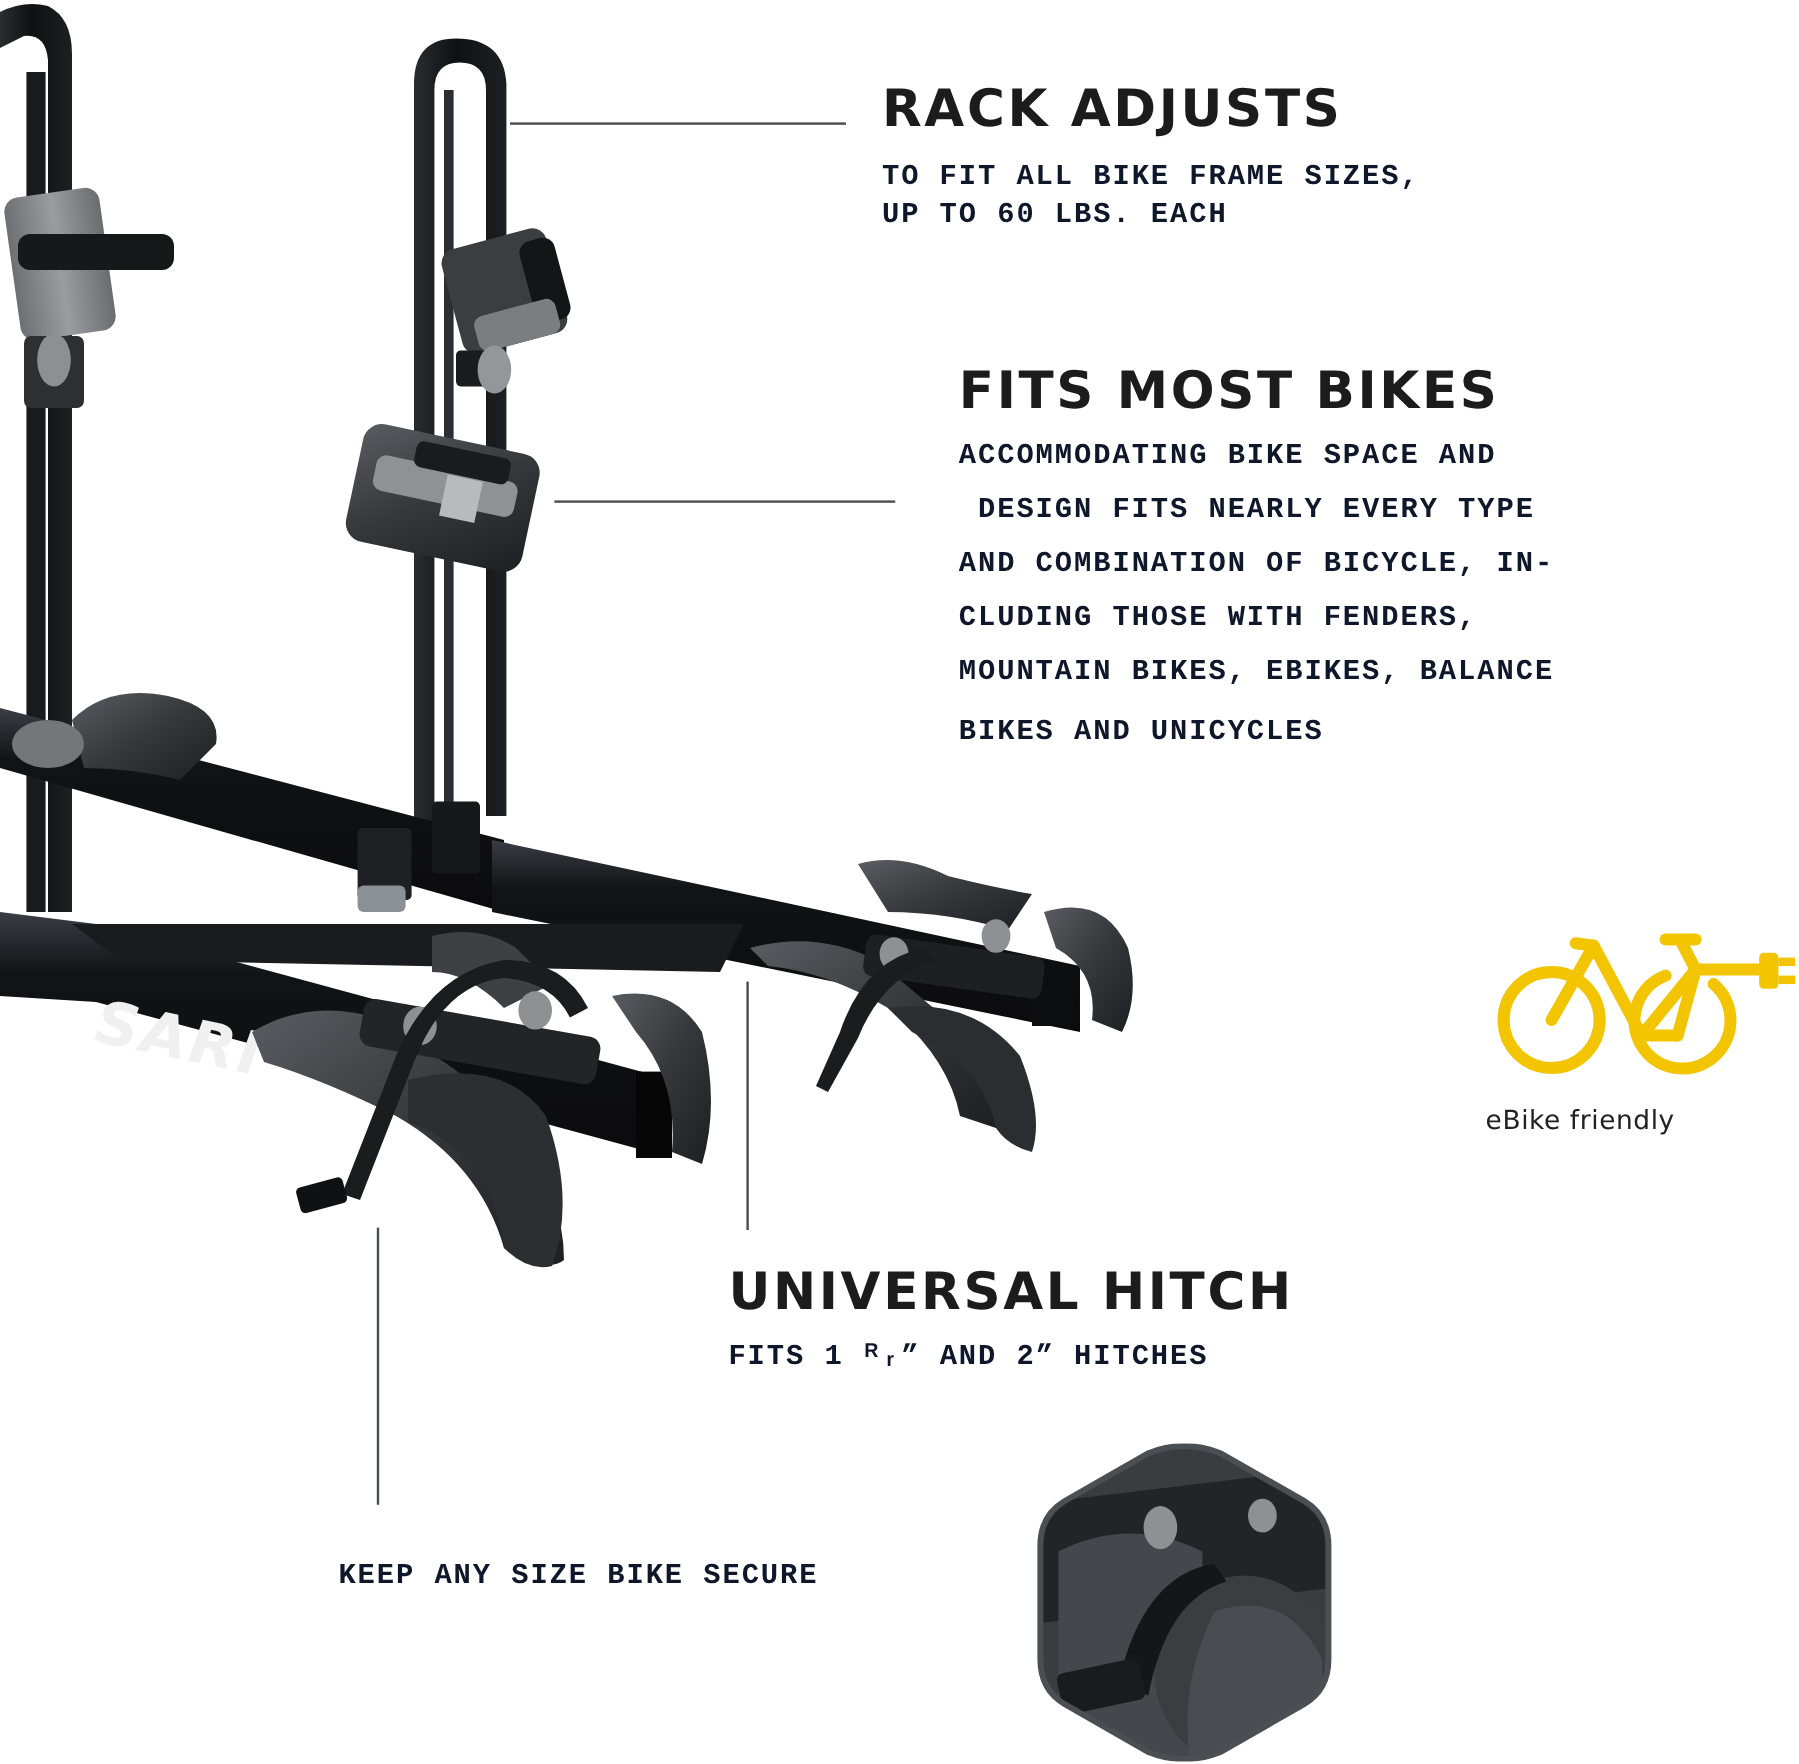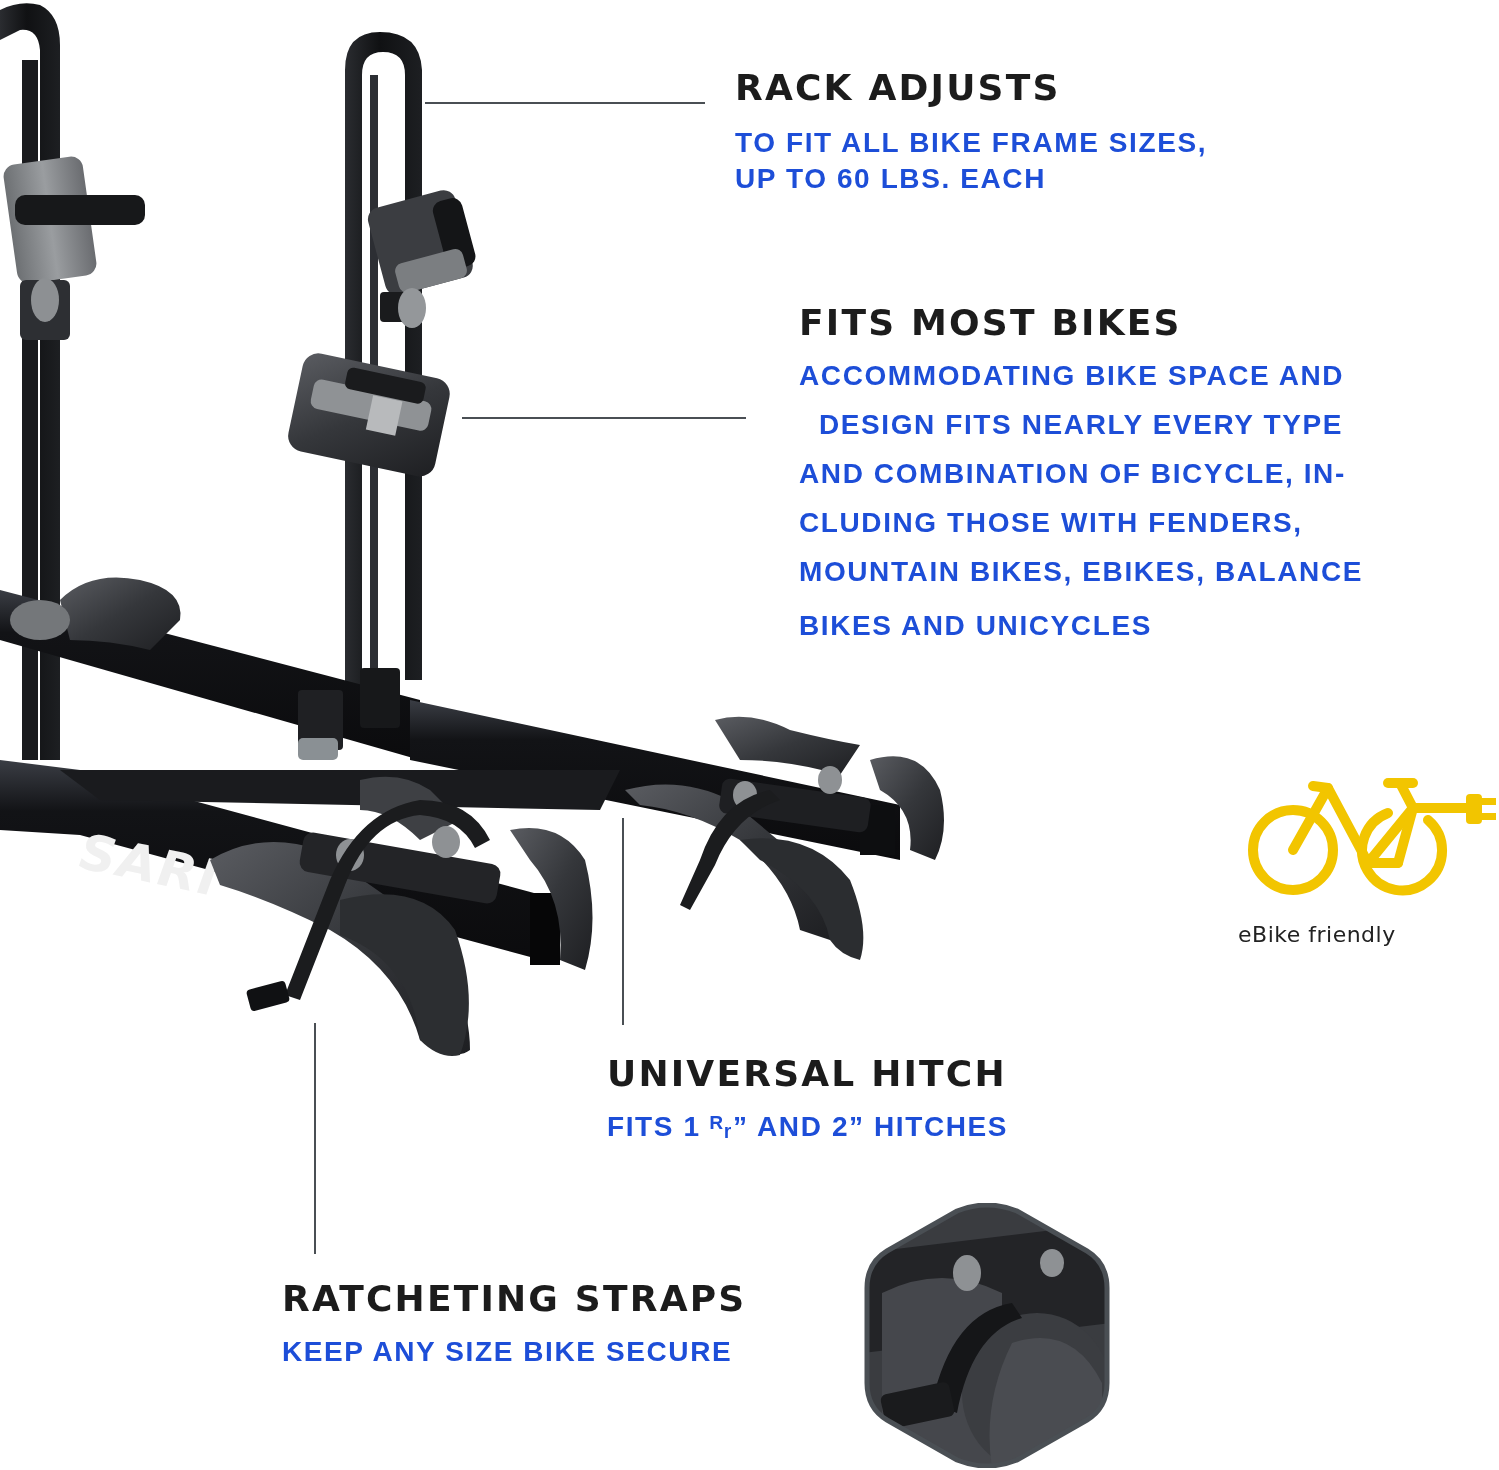--- a/index.html
+++ b/index.html
@@ -1,19 +1,19 @@
 <!DOCTYPE html>
 <html><head>
 <meta charset="utf-8">
 <style>
   html, body { margin: 0; padding: 0; background: #ffffff; }
   body { width: 1499px; height: 1470px; position: relative; overflow: hidden; font-family: "DejaVu Sans", sans-serif; }
   .abs { position: absolute; }
-  .heading { color: #1c1c1c; font-weight: bold; font-size: 36px; letter-spacing: 2.2px; white-space: nowrap; line-height: 1; font-family: "DejaVu Sans", sans-serif; }
-  .body-line { color: #1d4ed8; font-weight: bold; font-size: 28px; letter-spacing: 1.6px; white-space: nowrap; line-height: 1; font-family: Liberation Sans, sans-serif; }
+  .heading { color: #1c1c1c; font-weight: bold; font-size: 43px; letter-spacing: 2.2px; white-space: nowrap; line-height: 1; font-family: "DejaVu Sans", sans-serif; }
+  .body-line { color: #0f172a; font-weight: bold; font-size: 24px; letter-spacing: 1.6px; white-space: nowrap; line-height: 1; font-family: Liberation Mono, monospace; }
   .callout-line { background: #4a4f54; }
   .ebike-label { color: #222; font-size: 22px; font-family: "DejaVu Sans", sans-serif; letter-spacing: 0.5px; white-space: nowrap; }
   .logo-text { color: #f2f2f2; font-family: "DejaVu Sans", sans-serif; font-weight: bold; font-style: italic; font-size: 50px; letter-spacing: 2px; }
 </style>
 </head>
 <body>
 
 <svg class="abs" style="left:0;top:0" width="1000" height="1080" viewBox="0 0 1000 1080">
   <defs>
     <linearGradient id="tubeGrad" x1="0" x2="1">
@@ -136,21 +136,20 @@
   <div class="body-line" style="margin-top:21px;">MOUNTAIN BIKES, EBIKES, BALANCE</div>
   <div class="body-line" style="margin-top:26px;">BIKES AND UNICYCLES</div>
 </div>
 
 <div class="abs" style="left:607px;top:1056px;">
   <div class="heading">UNIVERSAL HITCH</div>
   <div class="body-line" style="margin-top:21px;">FITS 1 ᴿᵣ” AND 2” HITCHES</div>
 </div>
 
 <div class="abs" style="left:282px;top:1281px;">
-  <div class="heading">RATCHETING STRAPS</div>
   <div class="body-line" style="margin-top:21px;">KEEP ANY SIZE BIKE SECURE</div>
 </div>
 
 <div class="abs" style="left:1238px;top:768px;width:260px;">
   <svg width="260" height="130" viewBox="0 0 260 130">
     <g fill="none" stroke="#f2c500" stroke-width="10" stroke-linecap="round" stroke-linejoin="round">
 
       <circle cx="55" cy="82" r="40"></circle>
 
       <path d="M190,52 A40,40 0 1 1 150,45"></path>

